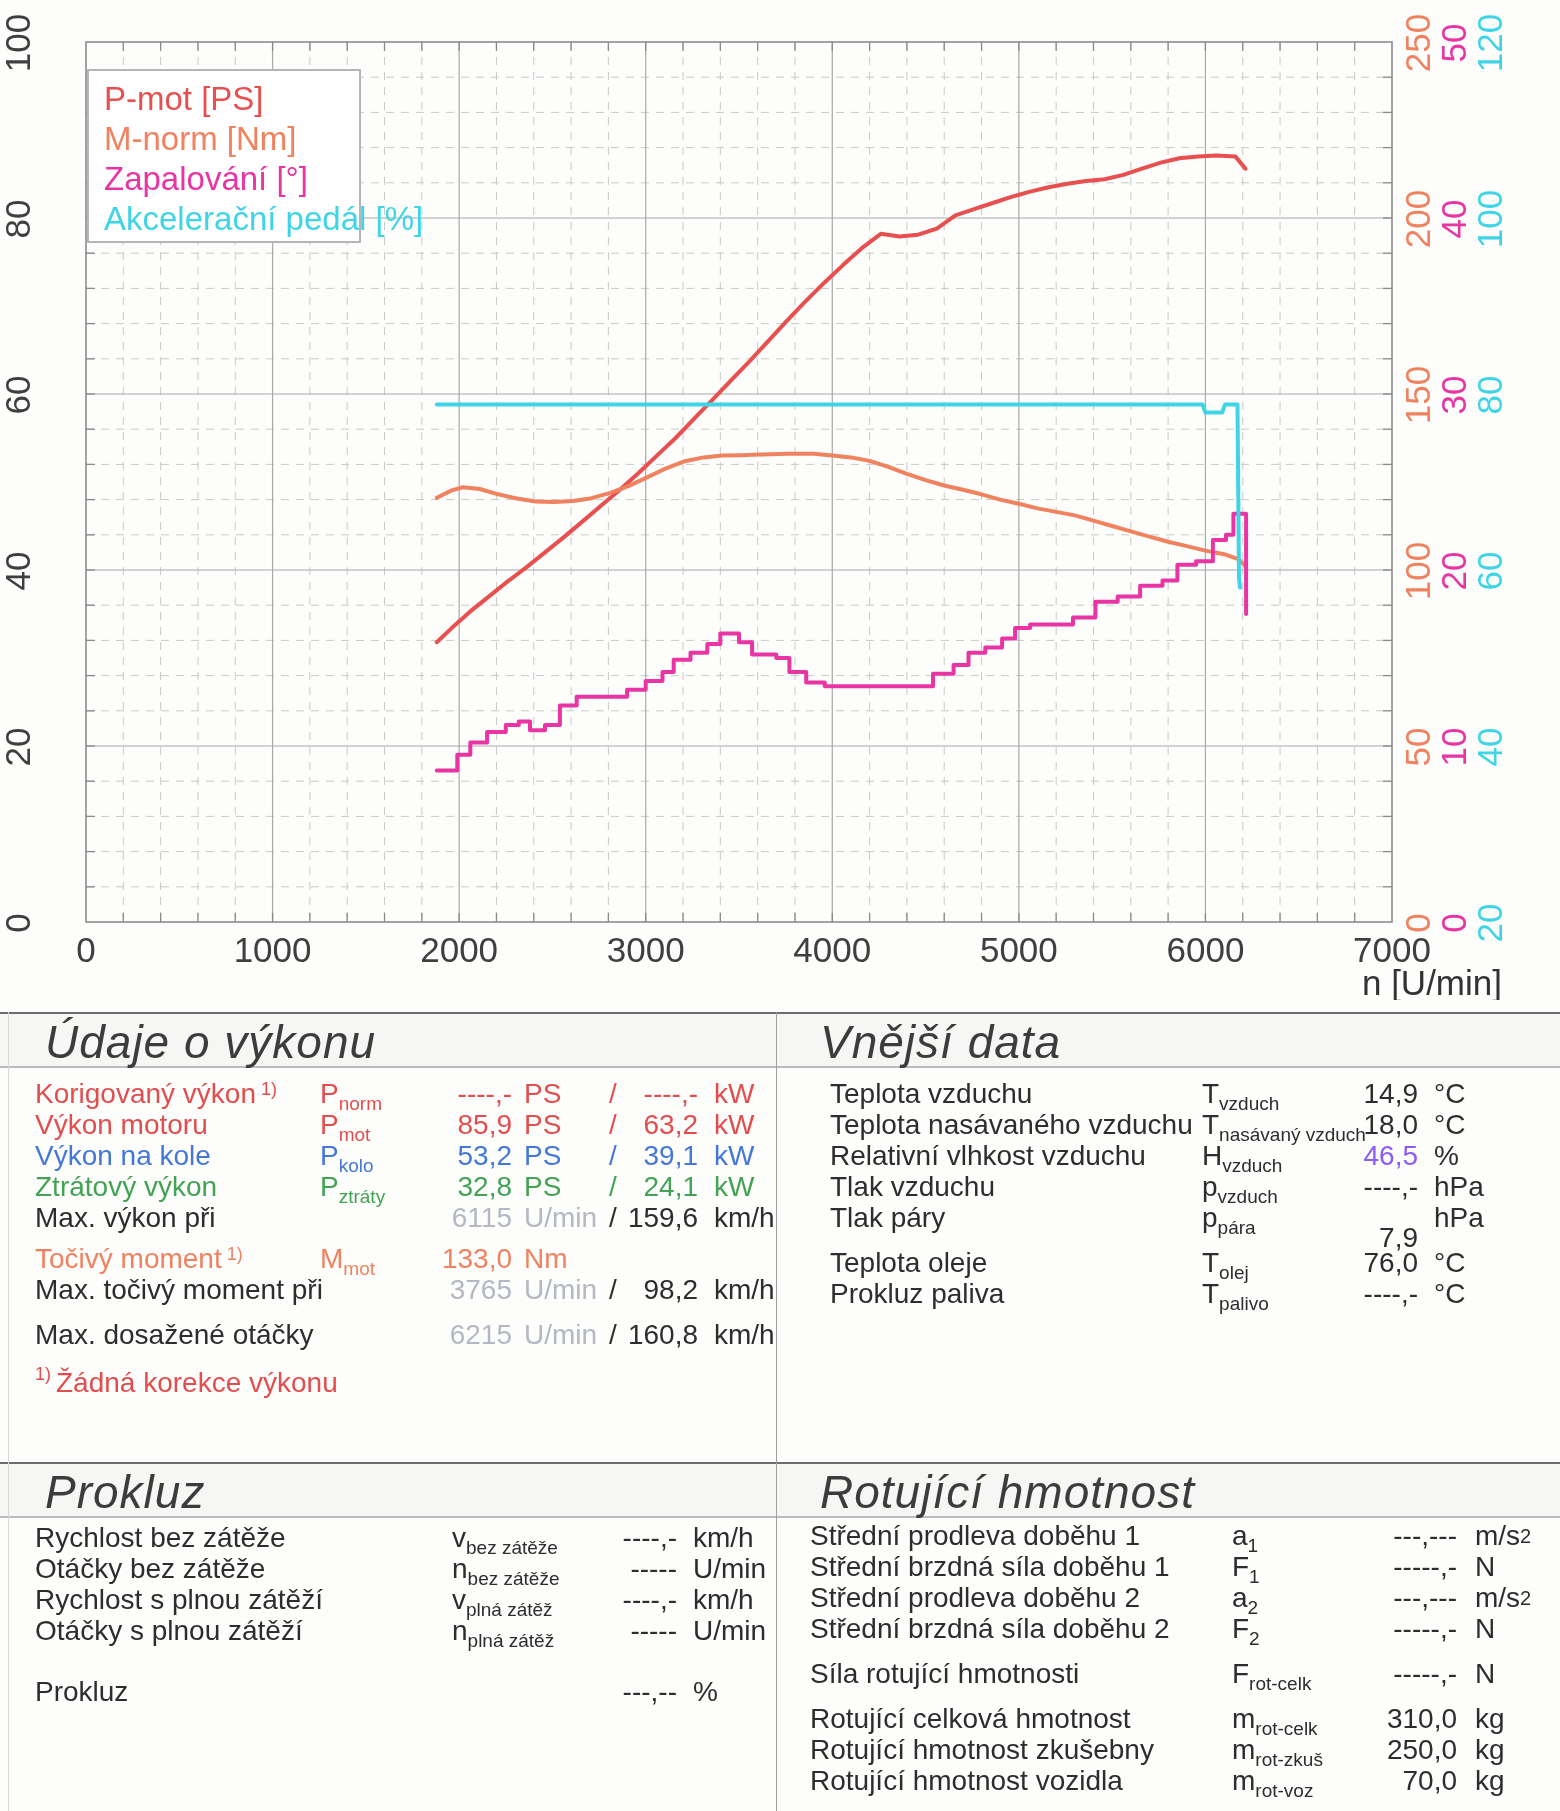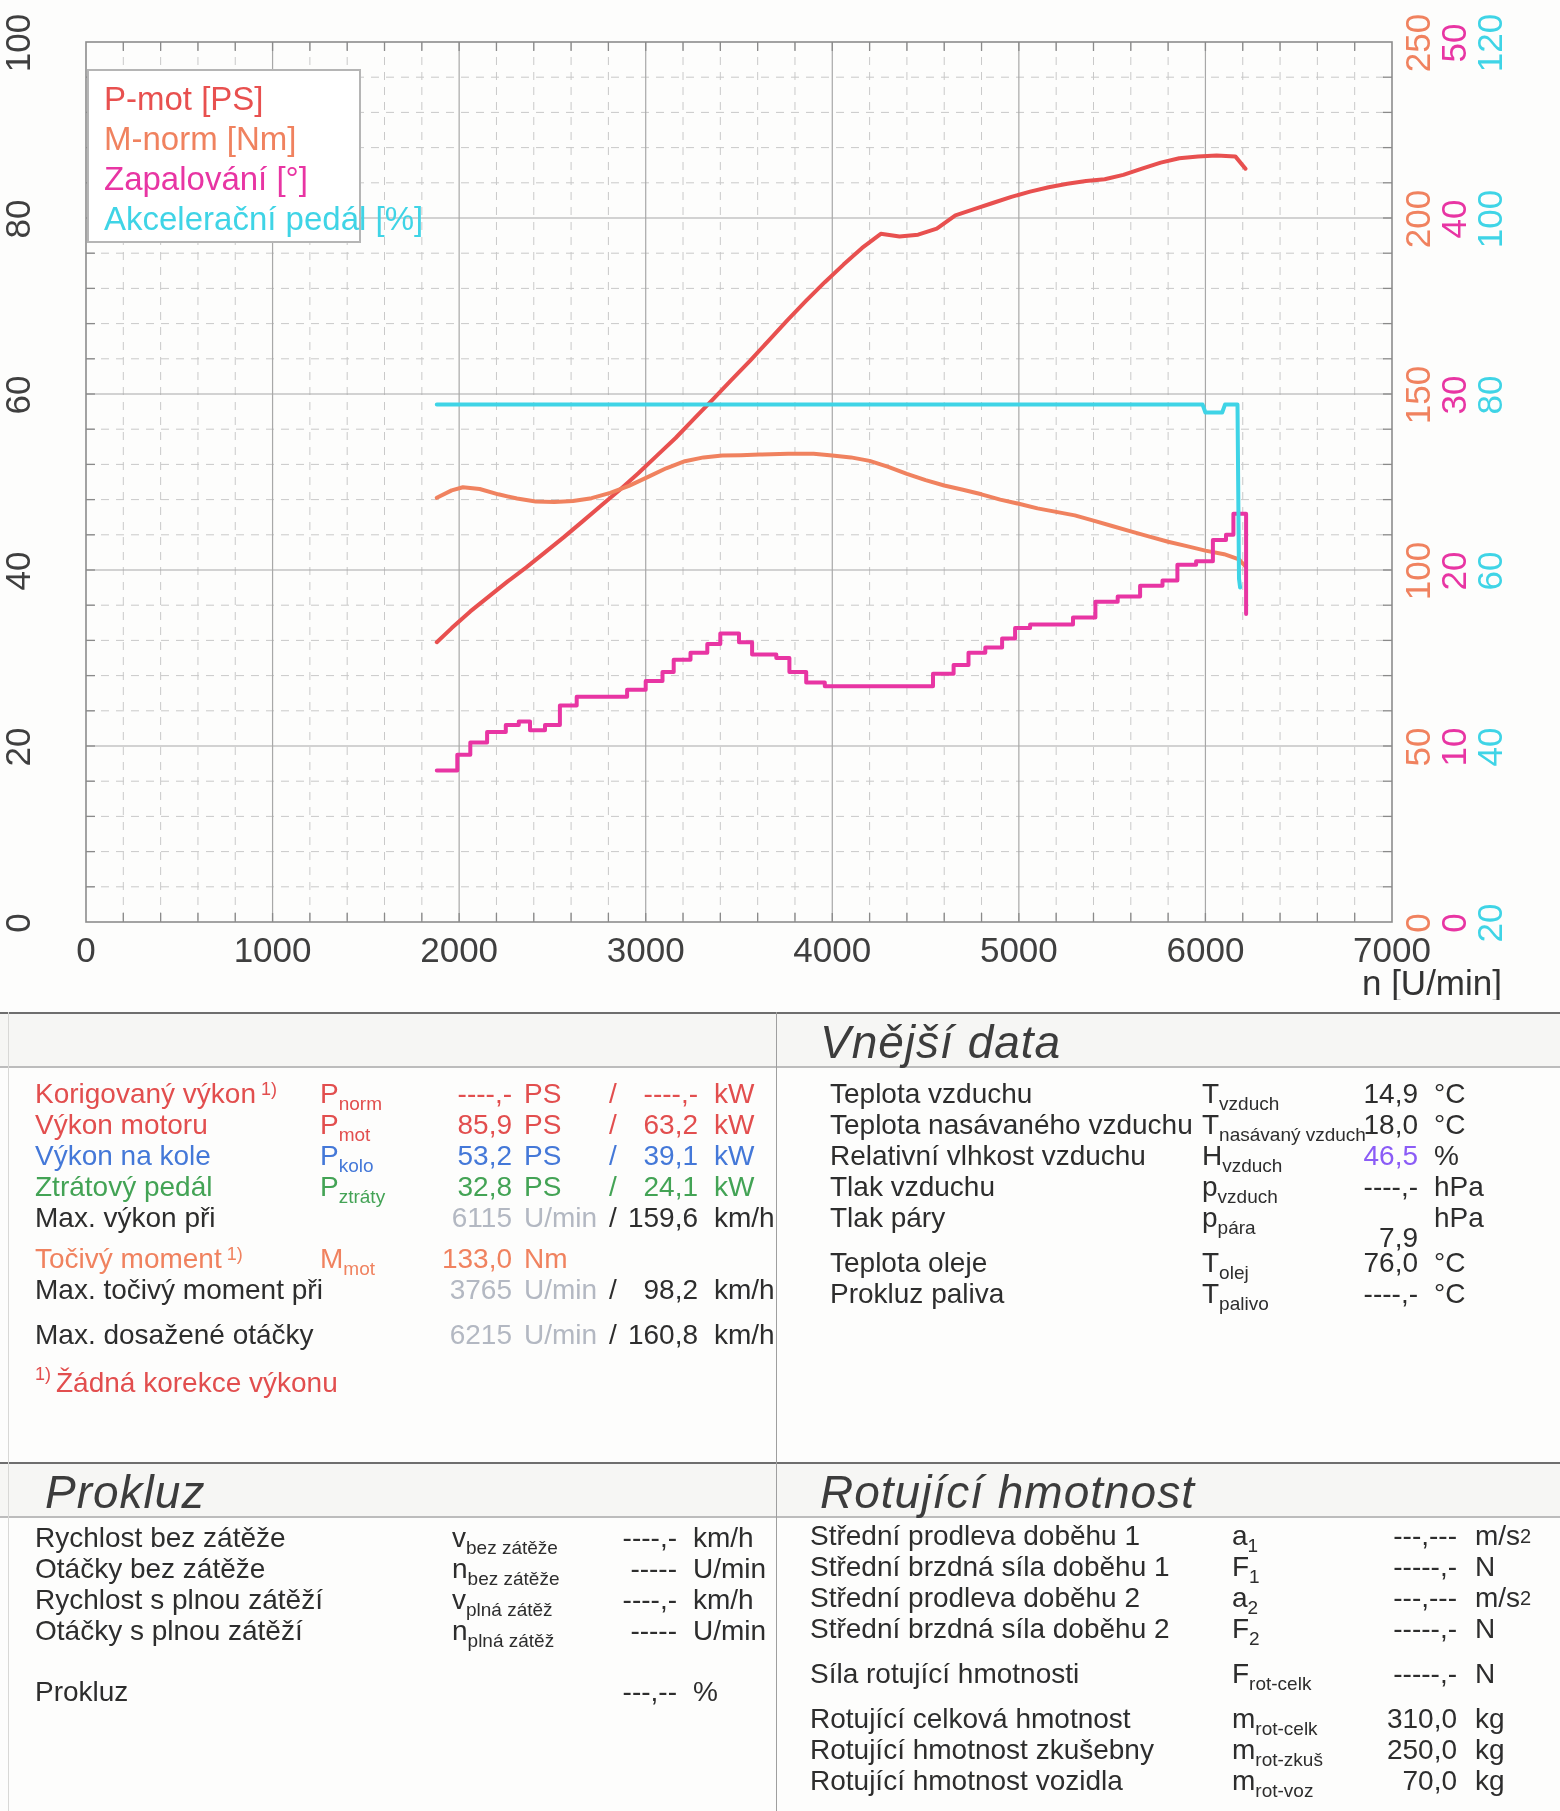--- a/index.html
+++ b/index.html
@@ -253,20 +253,21 @@
         <g>
           <rect x="88" y="70" width="272" height="172" fill="#ffffff" stroke="#b5b5b5" stroke-width="2"></rect>
           <text x="104" y="110" fill="#e8504f" font-size="33" font-family="&quot;Liberation Sans&quot;,sans-serif">P-mot [PS]</text>
           <text x="104" y="150" fill="#f0825f" font-size="33" font-family="&quot;Liberation Sans&quot;,sans-serif">M-norm [Nm]</text>
           <text x="104" y="190" fill="#e835a3" font-size="33" font-family="&quot;Liberation Sans&quot;,sans-serif">Zapalování [°]</text>
           <text x="104" y="230" fill="#3fd4e6" font-size="33" font-family="&quot;Liberation Sans&quot;,sans-serif">Akcelerační pedál [%]</text>
         </g>
       </svg></div>
 
   <div class="band" style="top:1012px;">
+    <div class="title t-left">Údaje o výkonu</div>
     <div class="title t-right">Vnější data</div>
   </div>
 
   <div id="sec-performance" class="col" style="left:35px;top:1078px;">
       <div class="trow">
         <span class="c-label" style="width: 285px; color: rgb(226, 78, 78);">Korigovaný výkon<span class="note" style="color: rgb(226, 78, 78);">1)</span></span>
         <span class="c-sym" style="width: 120px; color: rgb(226, 78, 78);">P<span class="sub" style="color: rgb(226, 78, 78);">norm</span></span>
         <span class="c-val" style="width: 72px; color: rgb(226, 78, 78);">----,-</span>
         <span class="c-unit" style="width: 76px; color: rgb(226, 78, 78); margin-left: 12px;">PS</span>
         <span class="c-sep" style="width: 26px; color: rgb(226, 78, 78); text-align: center;">/</span>
@@ -285,21 +286,21 @@
       <div class="trow">
         <span class="c-label" style="width: 285px; color: rgb(68, 120, 216);">Výkon na kole</span>
         <span class="c-sym" style="width: 120px; color: rgb(68, 120, 216);">P<span class="sub" style="color: rgb(68, 120, 216);">kolo</span></span>
         <span class="c-val" style="width: 72px; color: rgb(68, 120, 216);">53,2</span>
         <span class="c-unit" style="width: 76px; color: rgb(68, 120, 216); margin-left: 12px;">PS</span>
         <span class="c-sep" style="width: 26px; color: rgb(68, 120, 216); text-align: center;">/</span>
         <span class="c-val" style="width: 72px; color: rgb(68, 120, 216);">39,1</span>
         <span class="c-unit" style="color: rgb(68, 120, 216); margin-left: 16px;">kW</span>
       </div>
       <div class="trow">
-        <span class="c-label" style="width: 285px; color: rgb(67, 163, 85);">Ztrátový pedál</span>
+        <span class="c-label" style="width: 285px; color: rgb(67, 163, 85);">Ztrátový výkon</span>
         <span class="c-sym" style="width: 120px; color: rgb(67, 163, 85);">P<span class="sub" style="color: rgb(67, 163, 85);">ztráty</span></span>
         <span class="c-val" style="width: 72px; color: rgb(67, 163, 85);">32,8</span>
         <span class="c-unit" style="width: 76px; color: rgb(67, 163, 85); margin-left: 12px;">PS</span>
         <span class="c-sep" style="width: 26px; color: rgb(67, 163, 85); text-align: center;">/</span>
         <span class="c-val" style="width: 72px; color: rgb(67, 163, 85);">24,1</span>
         <span class="c-unit" style="color: rgb(67, 163, 85); margin-left: 16px;">kW</span>
       </div>
       <div class="trow">
         <span class="c-label" style="width: 285px; color: rgb(45, 45, 45);">Max. výkon při</span>
         <span class="c-sym" style="width: 120px; color: rgb(45, 45, 45);"></span>

